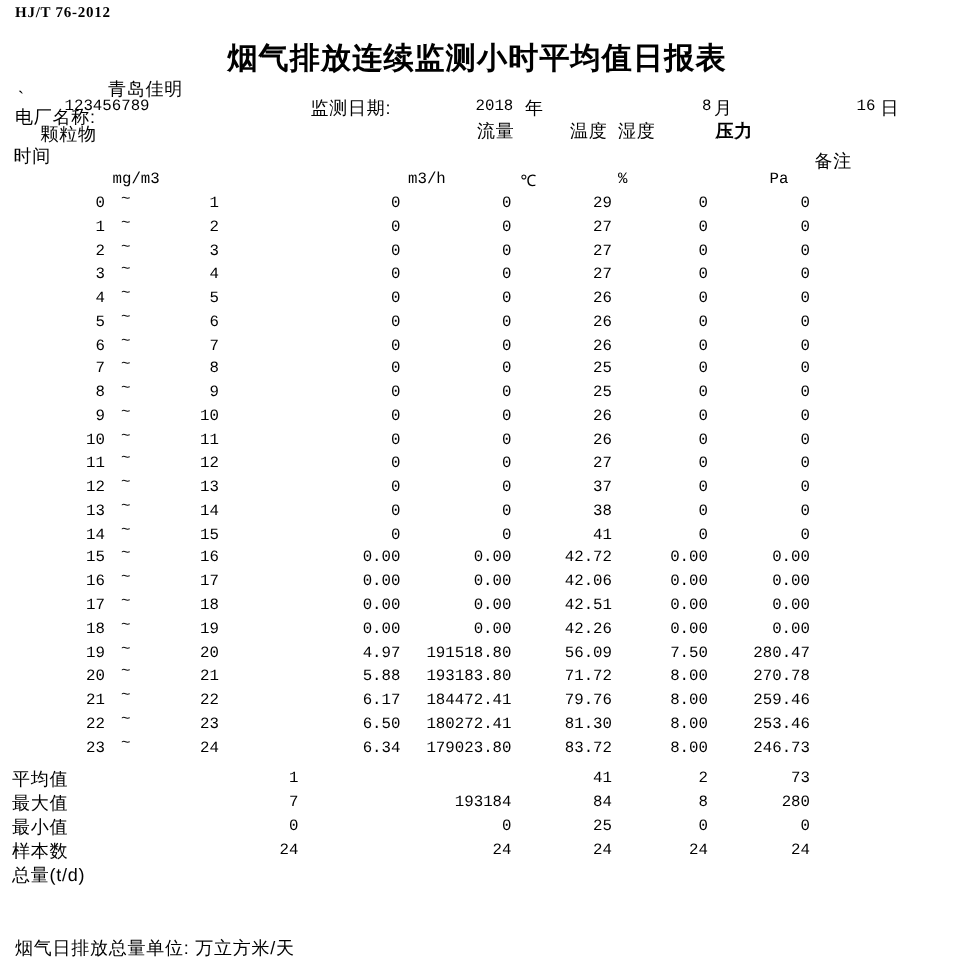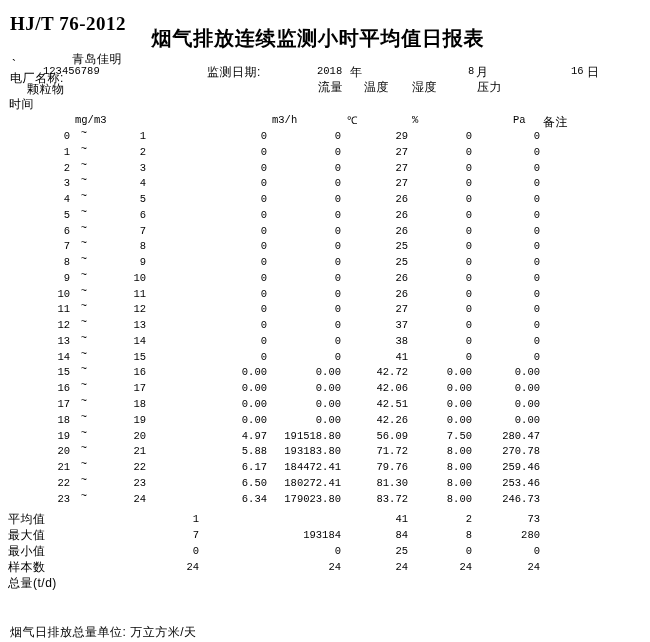--- a/index.html
+++ b/index.html
@@ -2,21 +2,21 @@
 <html><head>
 <meta charset="utf-8">
 <style>
   * { margin:0; padding:0; box-sizing:border-box; }
   html,body { width:650px; height:642px; background:#ffffff; }
   body { position:relative; overflow:hidden; color:#000;
          font-family:"Liberation Sans","DejaVu Sans",sans-serif; }
   .abs { position:absolute; white-space:nowrap; }
   .cjk { font-size:12px; letter-spacing:0.5px; }
   .num { font-family:"Liberation Mono","DejaVu Sans Mono",monospace; font-size:10.5px; }
-  #std-code { font-family:"Liberation Serif","DejaVu Serif",serif; font-weight:bold; font-size:19px; letter-spacing:0.5px;margin-top:10px; }
+  #std-code { font-family:"Liberation Serif","DejaVu Serif",serif; font-weight:bold; font-size:10px; letter-spacing:0.5px; }
   #report-title { font-weight:bold; font-size:20px; letter-spacing:0.8px; text-align:center; }
 
   
   #hourly-rows { position:absolute; left:0; top:129px; width:650px; }
   .hrow { position:relative; height:15.78px; }
   .hrow span { position:absolute; top:0; line-height:15.78px; text-align:right;
                font-family:"Liberation Mono","DejaVu Sans Mono",monospace; font-size:10.5px; }
   .hs { left:30px;  width:40px; }
   .tl { left:75px;  width:12px; text-align:left; transform:translateY(-3px); }
   .he { left:106px; width:40px; }
@@ -54,26 +54,26 @@
 <span class="abs cjk" style="left:207px;top:64px;">监测日期:</span>
 <span class="abs num" style="left:317px;top:65px;">2018</span>
 <span class="abs cjk" style="left:350px;top:64px;">年</span>
 <span class="abs num" style="left:468px;top:65px;">8</span>
 <span class="abs cjk" style="left:476px;top:64px;">月</span>
 <span class="abs num" style="left:571px;top:65px;">16</span>
 <span class="abs cjk" style="left:587px;top:64px;">日</span>
 
 <span class="abs cjk" style="left:27px;top:81px;">颗粒物</span>
 <span class="abs cjk" style="left:318px;top:79px;">流量</span>
-<span class="abs cjk" style="left:364px;top:79px;">温度</span>
+<span class="abs cjk" style="left:380px;top:79px;">温度</span>
 <span class="abs cjk" style="left:412px;top:79px;">湿度</span>
-<span class="abs cjk" style="left:477px;top:79px;">压力</span>
+<span class="abs cjk" style="left:477px;top:79px;font-weight:bold;">压力</span>
 
 <span class="abs cjk" style="left:9px;top:96px;">时间</span>
-<span class="abs cjk" style="left:543px;top:114px;text-align:right;">备注</span>
+<span class="abs cjk" style="left:543px;top:99px;text-align:right;">备注</span>
 
 <span class="abs num" style="left:75px;top:114px;">mg/m3</span>
 <span class="abs num" style="left:272px;top:114px;">m3/h</span>
 <span class="abs num" style="left:347px;top:113px;">℃</span>
 <span class="abs num" style="left:412px;top:114px;">%</span>
 <span class="abs num" style="left:477px;top:114px;padding-left:36px;">Pa</span>
 
 <div id="hourly-rows">
   <div class="hrow">
     <span class="hs">0</span>

